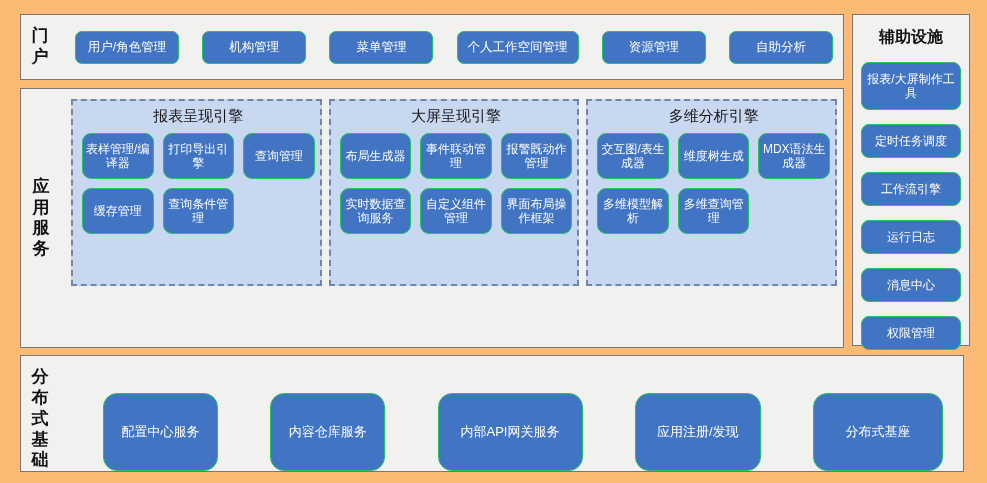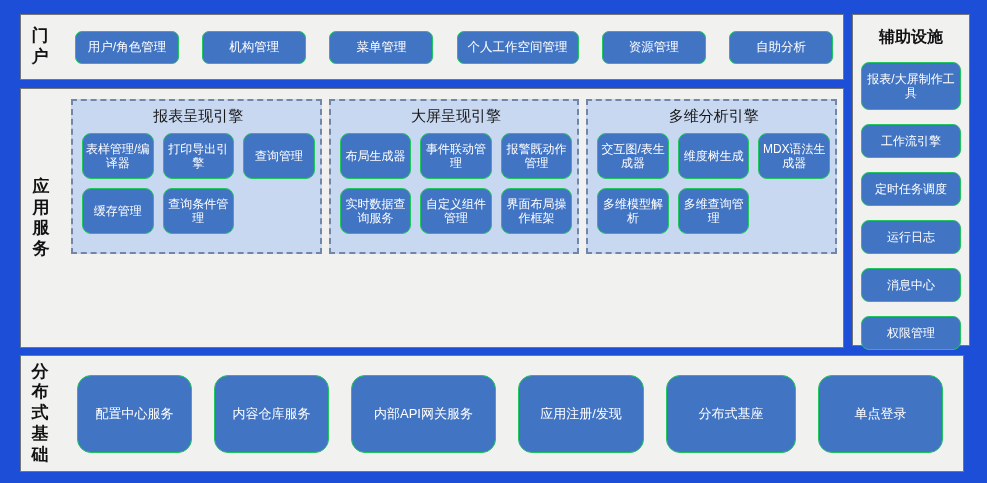--- a/index.html
+++ b/index.html
@@ -2,31 +2,31 @@
 <html><head>
 <meta charset="utf-8">
 <style>
   * { box-sizing: border-box; margin: 0; padding: 0; }
   html, body {
     width: 987px; height: 483px;
     background: #ffffff;
     font-family: "Liberation Sans", sans-serif;
     overflow: hidden;
   }
-  .canvas { position: relative; width: 987px; height: 483px; background: #1d4ed8; }
+  .canvas { position: relative; width: 987px; height: 483px; background: #fdba74; }
 
   
   .panel {
     position: absolute;
     background: #f1f1ef;
     border: 1px solid #767676;
   }
   .panel-portal { left: 20px; top: 14px;  width: 824px; height: 66px;  display: flex; align-items: center; padding: 0 10px 0 8px; }
   .panel-app    { left: 20px; top: 88px;  width: 824px; height: 260px; }
-  .panel-dist   { left: 20px; top: 355px; width: 944px; height: 117px; display: flex; align-items: center; padding: 0 20px 0 8px; }
+  .panel-dist   { left: 20px; top: 355px; width: 944px; height: 117px; display: flex; align-items: flex-end; padding: 0 20px 0 8px; gap: 26px; }
   .panel-aux    { left: 852px; top: 14px; width: 118px; height: 332px; display: flex; flex-direction: column; align-items: center; padding: 8px 8px; }
 
   
   .v-label {
     width: 22px;
     font-size: 17px;
     font-weight: bold;
     color: #111111;
     line-height: 1.22;
     word-break: break-all;
@@ -57,21 +57,21 @@
   .portal-row .btn:nth-child(4) { min-width: 122px; }
 
   
   .app-content { position: absolute; left: 50px; top: 10px; width: 766px; }
   .engines { display: flex; gap: 7px; }
   .engine {
     flex: 1;
     background: #c9d8f1;
     border: 2px dashed #7186a8;
     padding: 6px 5px 10px 9px;
-    height: 155px;
+    height: 187px;
   }
   .box-title { text-align: center; color: #151515; font-size: 15px; margin-bottom: 7px; }
   .engine-grid {
     display: grid;
     grid-template-columns: repeat(3, 1fr);
     gap: 9px 9px;
   }
   .engine-grid .btn { height: 46px; font-size: 12px; border-radius: 9px; padding: 0 3px; }
 
   .config {
@@ -160,29 +160,28 @@
   </section>
 
   <section class="panel panel-dist">
     <div class="v-label">分布式基础</div>
     <div class="dist-row">
       <div class="btn dst-0">配置中心服务</div>
       <div class="btn dst-1">内容仓库服务</div>
       <div class="btn dst-2">内部API网关服务</div>
       <div class="btn dst-3">应用注册/发现</div>
       <div class="btn dst-4">分布式基座</div>
-      <div class="btn dst-5">单点登录</div>
     </div>
   </section>
 
   <aside class="panel panel-aux">
     <div class="aux-title">辅助设施</div>
     <div class="aux-col">
       <div class="btn tall">报表/大屏制作工具</div>
+      <div class="btn">定时任务调度</div>
       <div class="btn">工作流引擎</div>
-      <div class="btn">定时任务调度</div>
       <div class="btn">运行日志</div>
       <div class="btn">消息中心</div>
       <div class="btn">权限管理</div>
     </div>
   </aside>
 
 </div>
 
 </body></html>

